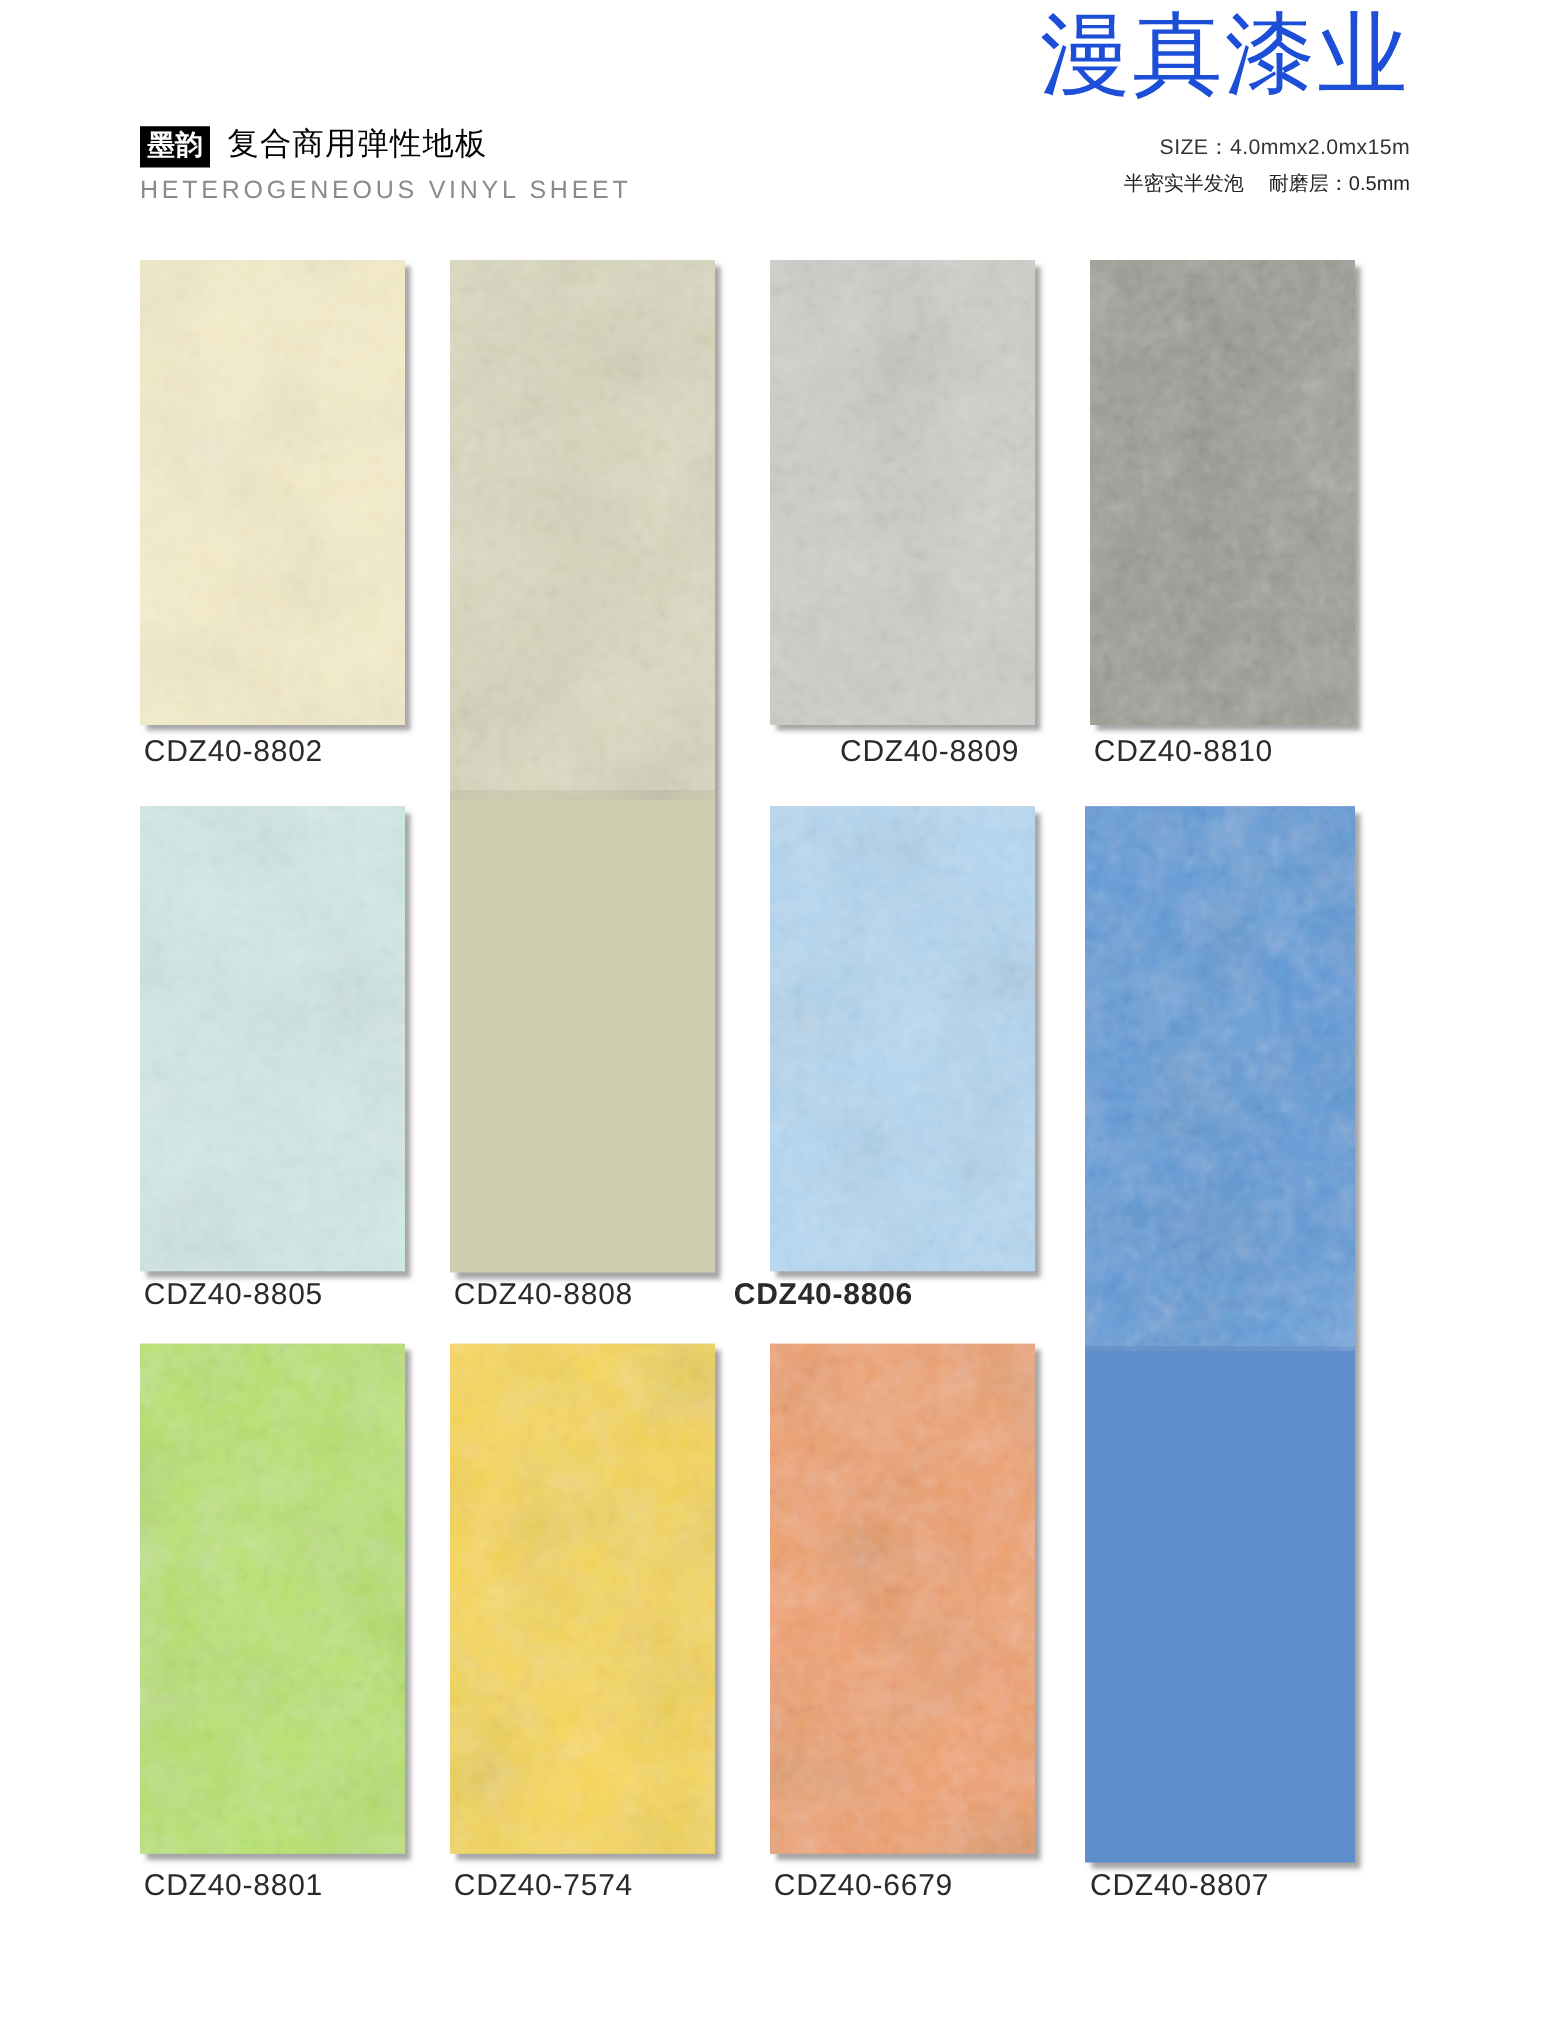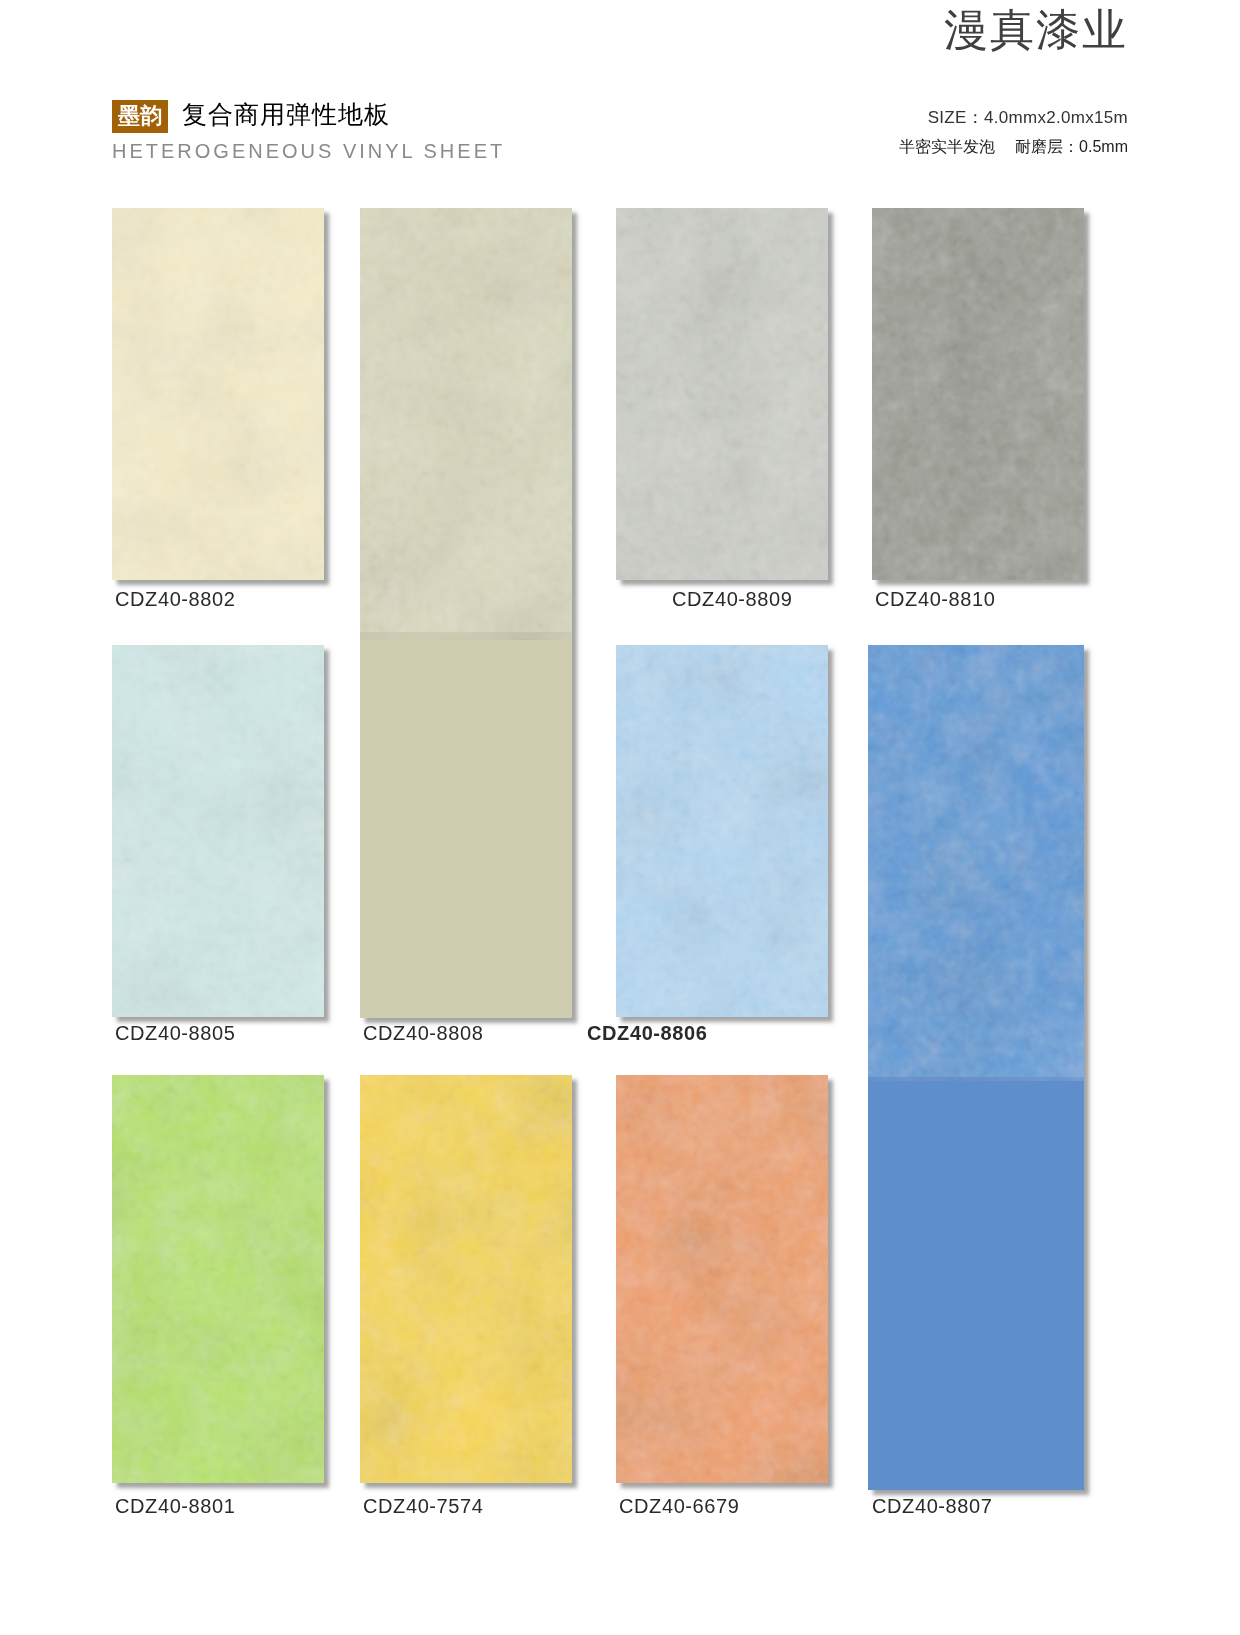--- a/index.html
+++ b/index.html
@@ -17,43 +17,43 @@
     width: 1240px;
     height: 1635px;
     background: #ffffff;
   }
 
   
   .brand {
     position: absolute;
     top: 6px;
     right: 112px;
-    font-size: 44px;
+    font-size: 72px;
     line-height: 1.08;
     letter-spacing: 2px;
-    color: #404040;
+    color: #1d4ed8;
     font-weight: 400;
     white-space: nowrap;
   }
 
   
   .header-left {
     position: absolute;
     left: 112px;
     top: 98px;
     width: 560px;
   }
   .title-row {
     display: flex;
     align-items: baseline;
     gap: 14px;
   }
   .logo-mark {
     display: inline-block;
-    background: #a16207;
+    background: #000000;
     color: #ffffff;
     font-size: 22px;
     line-height: 1;
     padding: 5px 6px 6px 6px;
     letter-spacing: 0px;
     font-weight: 700;
     font-family: "DejaVu Sans", sans-serif;
   }
   .title-cn {
     font-size: 25px;
@@ -119,21 +119,21 @@
   }
   .tex3 {
     position: absolute;
     inset: 0;
     mix-blend-mode: overlay;
     opacity: 0.35;
   }
 
   .label {
     position: absolute;
-    font-size: 20px;
+    font-size: 24px;
     color: #2a2a2a;
     letter-spacing: 0.6px;
     white-space: nowrap;
     font-family: "Liberation Sans", sans-serif;
   }
 </style>
 </head>
 <body>
 
 <div class="page">

